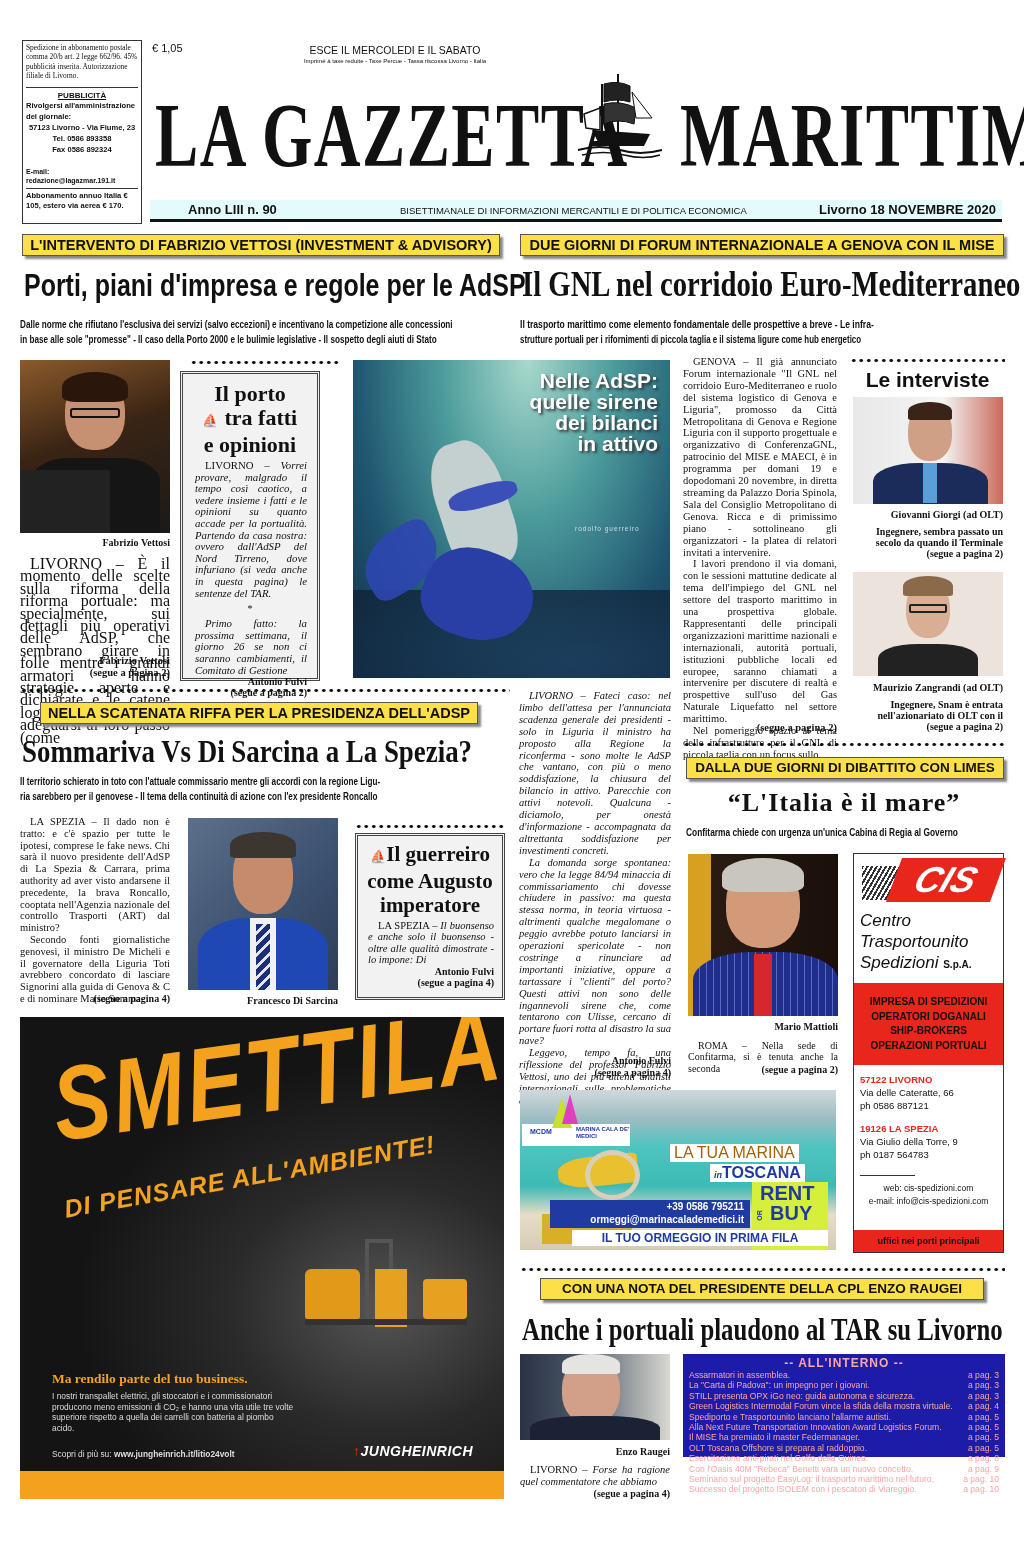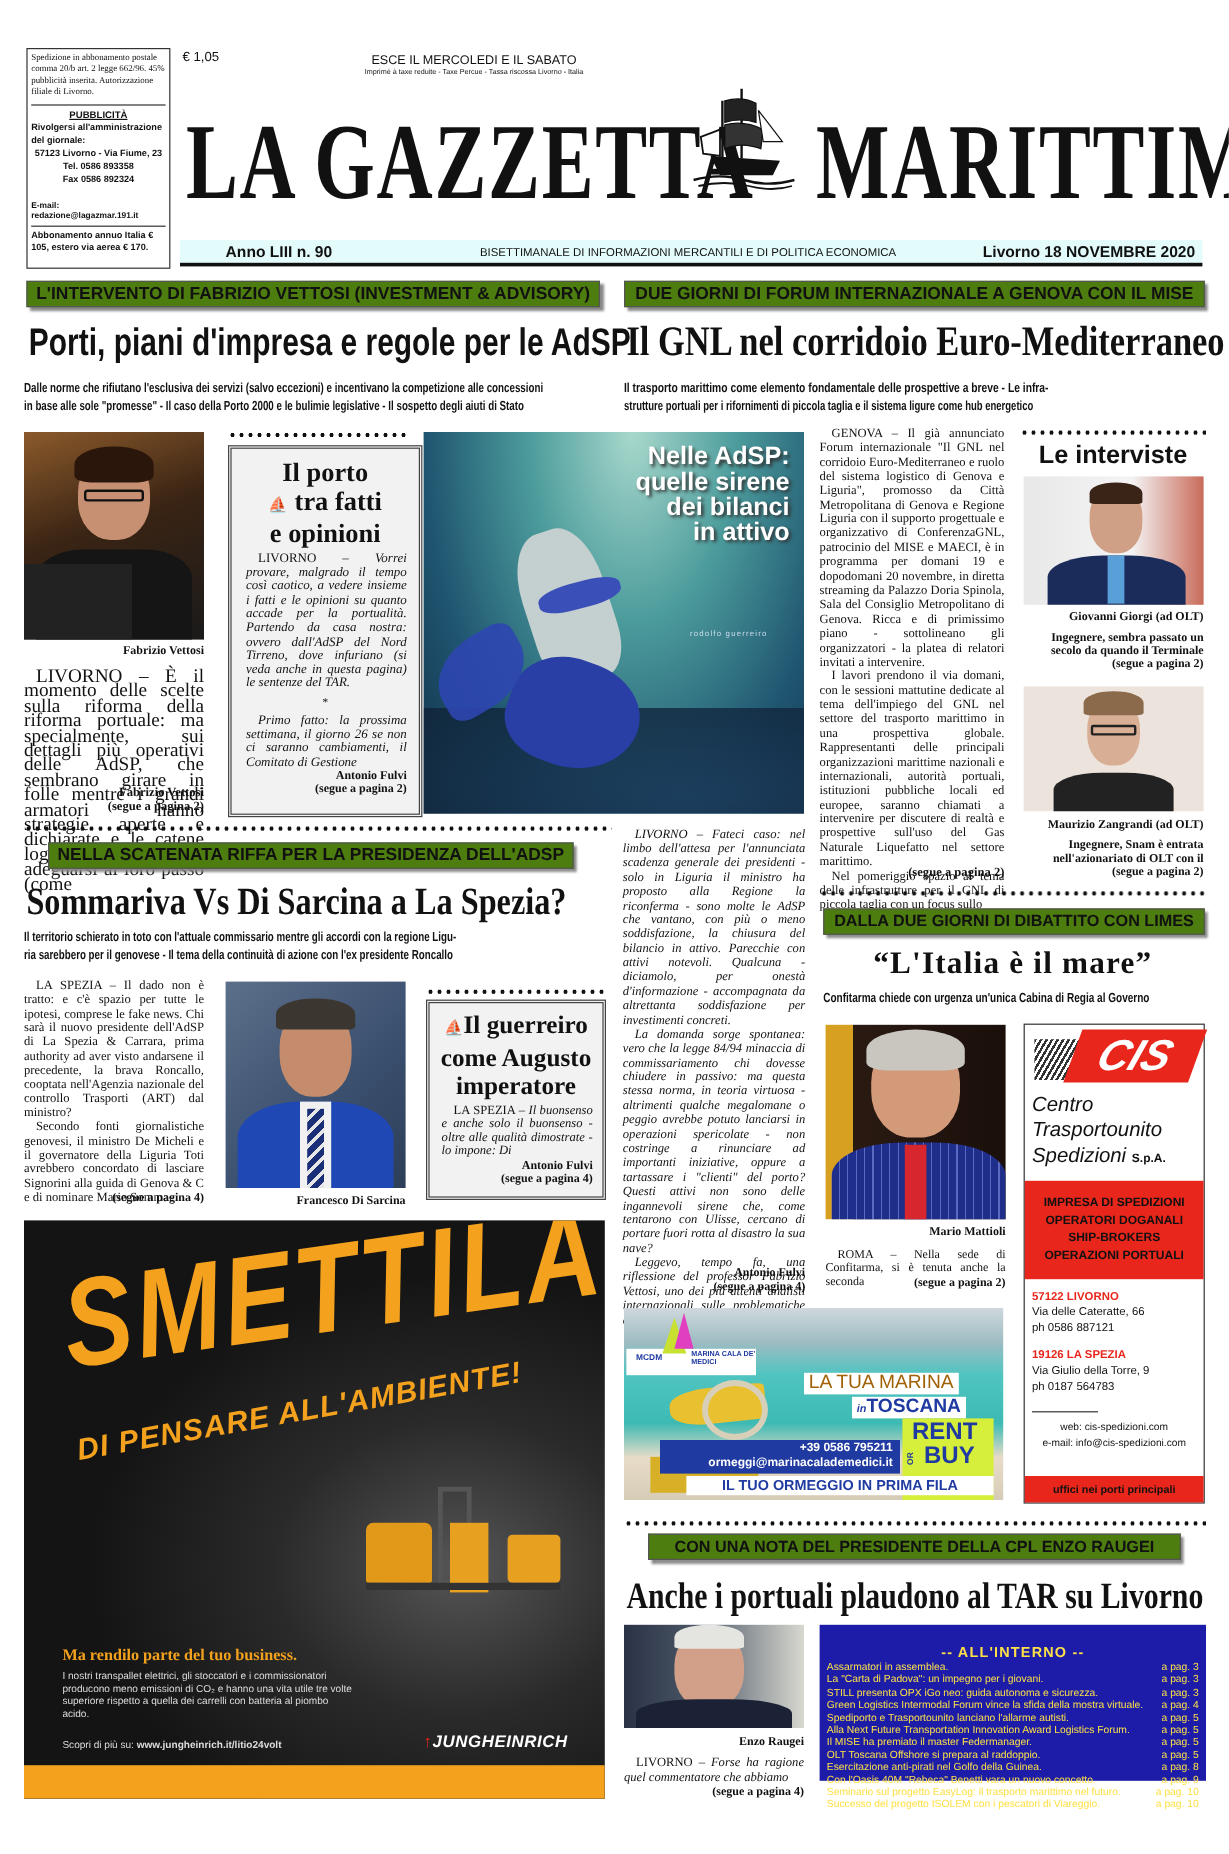--- a/index.html
+++ b/index.html
@@ -20,36 +20,36 @@
 .imprime{left:250px;top:58px;width:290px;text-align:center;font-family:"Liberation Sans",sans-serif;font-size:6px}
 .title-left,.title-right{top:90px;font-family:"Liberation Serif",serif;font-weight:bold;font-size:90px;line-height:92px;letter-spacing:2px;transform:scaleX(0.72);transform-origin:left top;white-space:nowrap}
 .title-left{left:155px}
 .title-right{left:680px}
 .ship{left:570px;top:62px;width:100px;height:100px}
 .band{left:150px;top:200px;width:852px;height:22px;background:#e4fbfb;border-bottom:3px solid #111;font-family:"Liberation Sans",sans-serif}
 .band .anno{position:absolute;left:38px;top:2px;font-size:13px;font-weight:bold}
 .band .sub{position:absolute;left:250px;top:5px;font-size:9.5px}
 .band .date{position:absolute;right:6px;top:2px;font-size:13px;font-weight:bold}
 
-.kicker{border:1px solid #555;box-shadow:3px 3px 2px #888;background:#4d7c0f;font-family:"Liberation Sans",sans-serif;font-weight:bold;text-align:center;white-space:nowrap;overflow:hidden}
+.kicker{border:1px solid #555;box-shadow:3px 3px 2px #888;background:#fde047;font-family:"Liberation Sans",sans-serif;font-weight:bold;text-align:center;white-space:nowrap;overflow:hidden}
 .headline-sans{font-family:"Liberation Sans",sans-serif;font-weight:bold;white-space:nowrap;transform-origin:left top}
 .headline-serif{font-family:"Liberation Serif",serif;font-weight:bold;white-space:nowrap;transform-origin:left top}
 .deck{font-family:"Liberation Sans",sans-serif;font-weight:bold;font-size:11px;line-height:15px;white-space:nowrap;transform-origin:left top}
 .body{font-size:16px;line-height:12.4px;text-align:justify;font-family:"Liberation Serif",serif}
 .body.it{font-style:italic}
 .caption{font-family:"Liberation Serif",serif;font-weight:bold;font-size:10px;text-align:right}
 .segue{font-weight:bold;text-align:right;font-size:10.5px}
 .dots{height:5px;background-image:radial-gradient(circle,#111 1.6px,transparent 1.8px);background-size:7.5px 5px;background-repeat:repeat-x}
 .photo{overflow:hidden}
 .boxed{border:3px double #444;background:#f2f2f2}
 
 .cis{left:853px;top:853px;width:151px;height:400px;border:1px solid #333;background:#fff;font-family:"Liberation Sans",sans-serif}
 .cis .red{background:#e8261b}
 
-.interno{left:683px;top:1354px;width:322px;height:130px;background:#1c1ca8;color:#fde047;font-family:"Liberation Sans",sans-serif;padding:16px 6px}
+.interno{left:683px;top:1354px;width:322px;height:103px;background:#1c1ca8;color:#fca5a5;font-family:"Liberation Sans",sans-serif;padding:2px 6px}
 .interno .h{text-align:center;font-weight:bold;font-size:12px;letter-spacing:1px;line-height:14px}
 .interno .row{display:flex;justify-content:space-between;font-size:8.6px;line-height:10.4px;white-space:nowrap}
 </style>
 </head>
 <body>
 
 <div class="abs info-box">
   <div class="pub-top">Spedizione in abbonamento postale comma 20/b art. 2 legge 662/96. 45% pubblicità inserita. Autorizzazione filiale di Livorno.</div>
   <div class="pub-title">PUBBLICITÀ</div>
   <div class="pub-body">Rivolgersi all'amministrazione del giornale:</div>
@@ -94,21 +94,21 @@
   <div style="position:absolute;left:50px;top:48px;width:50px;height:10px;border:2px solid #111;border-radius:3px"></div>
   <div style="position:absolute;left:10px;top:98px;width:130px;height:80px;background:#151515;border-radius:30% 30% 0 0"></div>
   <div style="position:absolute;left:0;top:110px;width:90px;height:63px;background:#222"></div>
 </div>
 <div class="abs caption" style="left:20px;top:537px;width:150px">Fabrizio Vettosi</div>
 <div class="abs body" style="left:20px;top:558px;width:150px;text-indent:10px">LIVORNO – È il momento delle scelte sulla riforma della riforma portuale: ma specialmente, sui dettagli più operativi delle AdSP, che sembrano girare in folle mentre i grandi armatori hanno strategie aperte e dichiarate e le catene logistiche cercano di adeguarsi al loro passo (come</div>
 <div class="abs segue" style="left:20px;top:655px;width:150px">Fabrizio Vettosi</div>
 <div class="abs segue" style="left:20px;top:667px;width:150px">(segue a pagina 2)</div>
 
 <div class="abs dots" style="left:190px;top:360px;width:150px"></div>
-<div class="abs boxed" style="left:190px;top:371px;width:162px;height:310px">
+<div class="abs boxed" style="left:180px;top:371px;width:140px;height:310px">
   <div class="serif" style="text-align:center;font-weight:bold;font-size:22px;line-height:24px;margin-top:8px">Il porto</div>
   <div class="serif" style="text-align:center;font-weight:bold;font-size:22px;line-height:24px"><span style="font-size:13px">⛵</span> <span>tra fatti</span></div>
   <div class="serif" style="text-align:center;font-weight:bold;font-size:22px;line-height:24px">e opinioni</div>
   <div class="body it" style="padding:3px 10px 0 12px;font-size:10.8px;line-height:11.6px;text-indent:10px"><span style="font-style:normal">LIVORNO – </span><span>Vorrei provare, malgrado il tempo così caotico, a vedere insieme i fatti e le opinioni su quanto accade per la portualità. Partendo da casa nostra: ovvero dall'AdSP del Nord Tirreno, dove infuriano (si veda anche in questa pagina) le sentenze del TAR.</span></div>
   <div style="text-align:center;font-size:10px;margin:4px 0">*</div>
   <div class="body it" style="padding:0 10px 0 12px;font-size:10.8px;line-height:11.6px;text-indent:10px">Primo fatto: la prossima settimana, il giorno 26 se non ci saranno cambiamenti, il Comitato di Gestione</div>
   <div class="segue" style="padding-right:10px;font-size:10px">Antonio Fulvi</div>
   <div class="segue" style="padding-right:10px;font-size:10px">(segue a pagina 2)</div>
 </div>
 <div class="abs dots" style="left:20px;top:688px;width:490px"></div>

